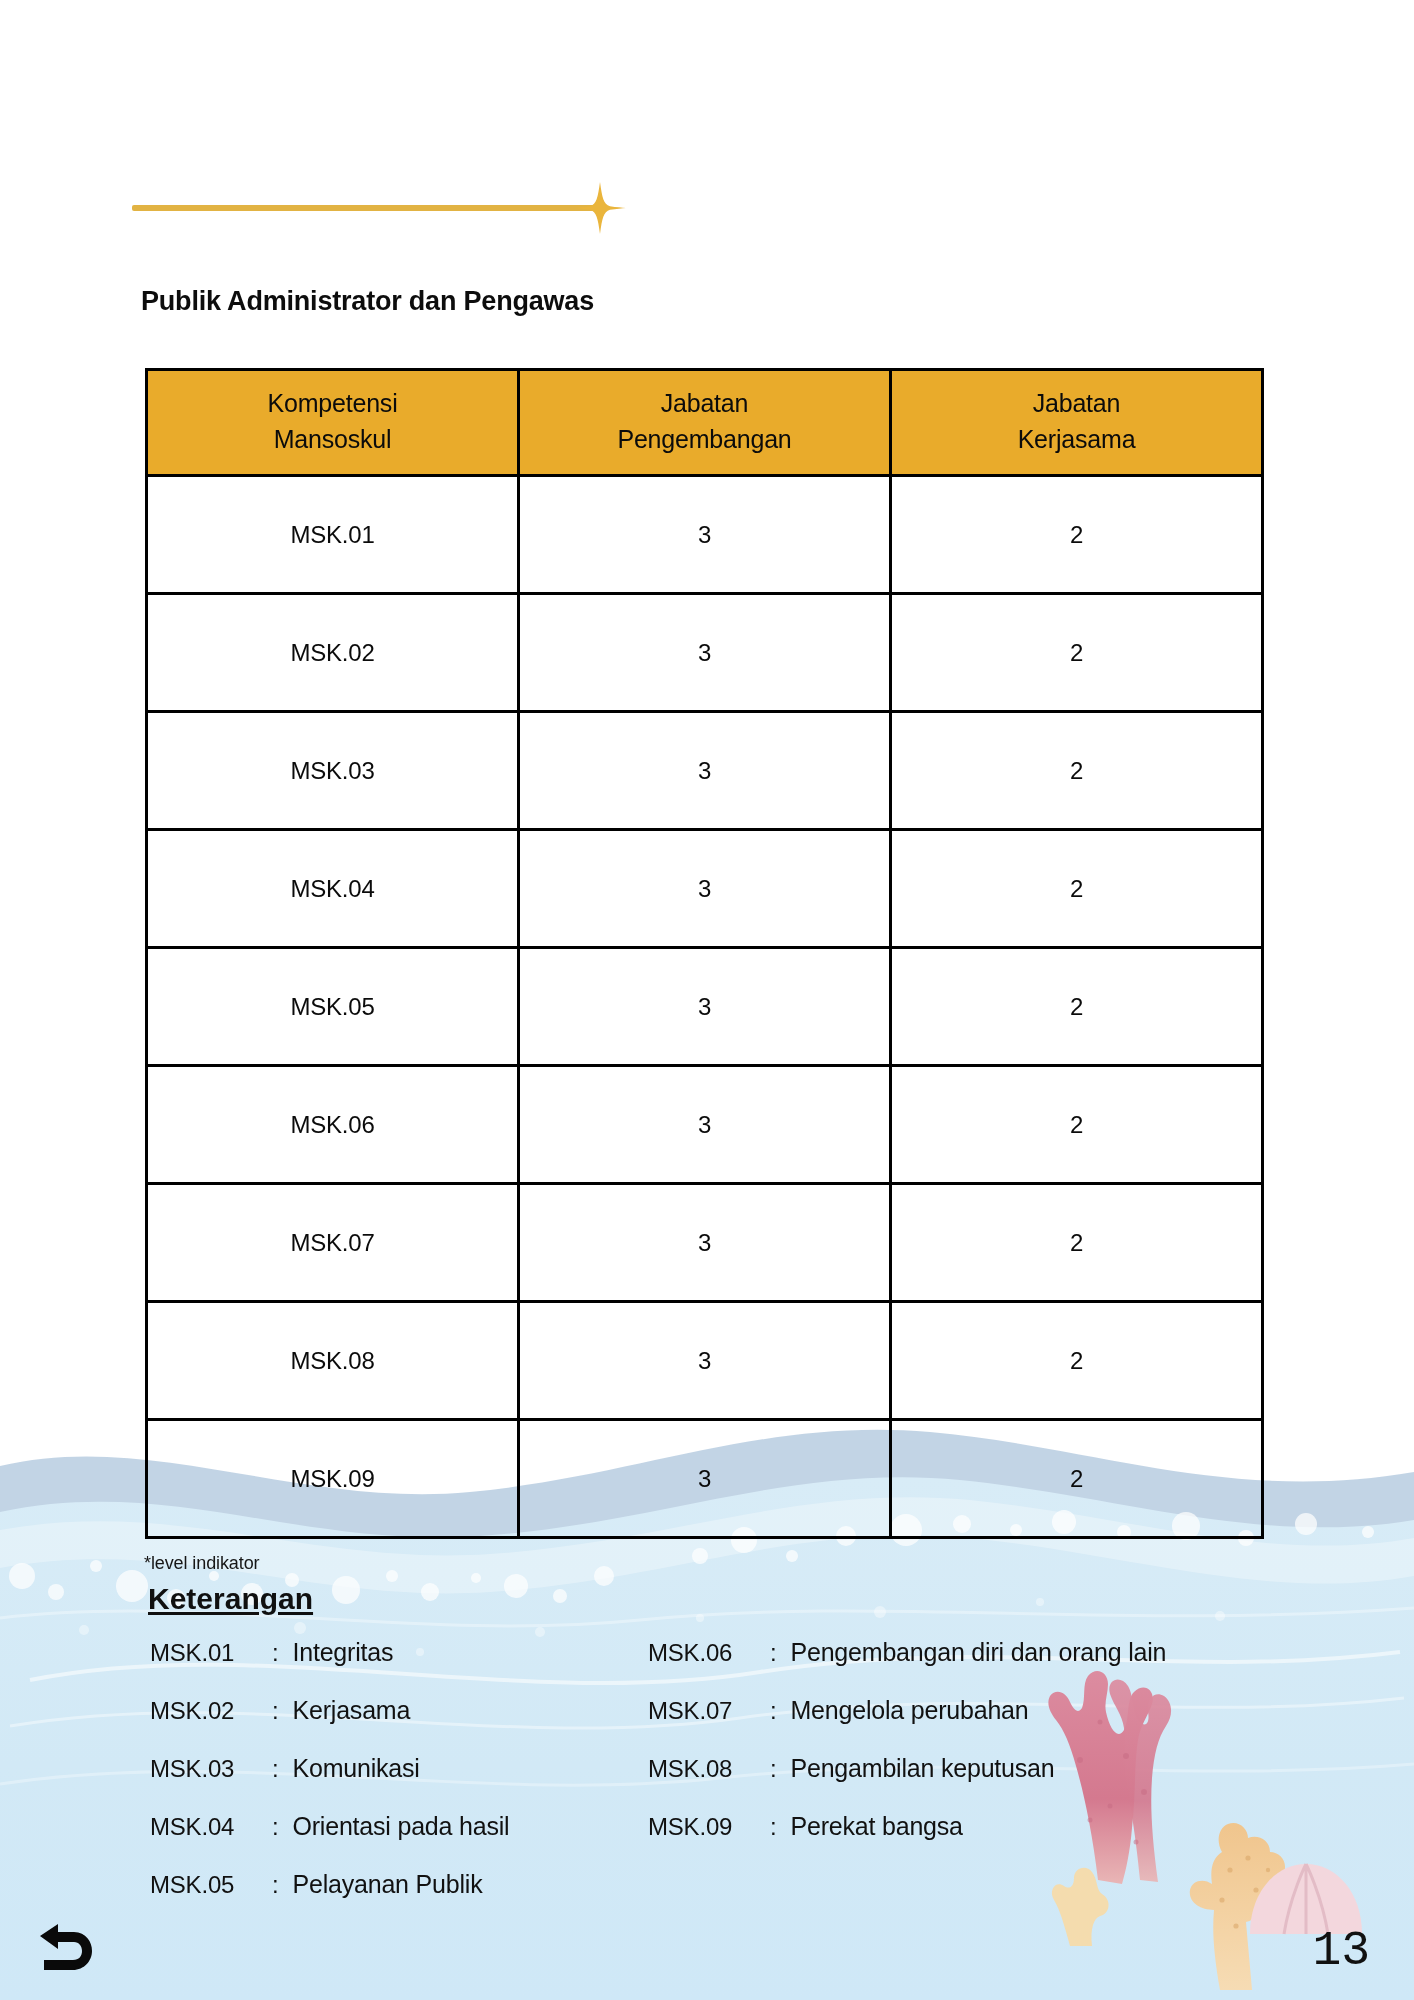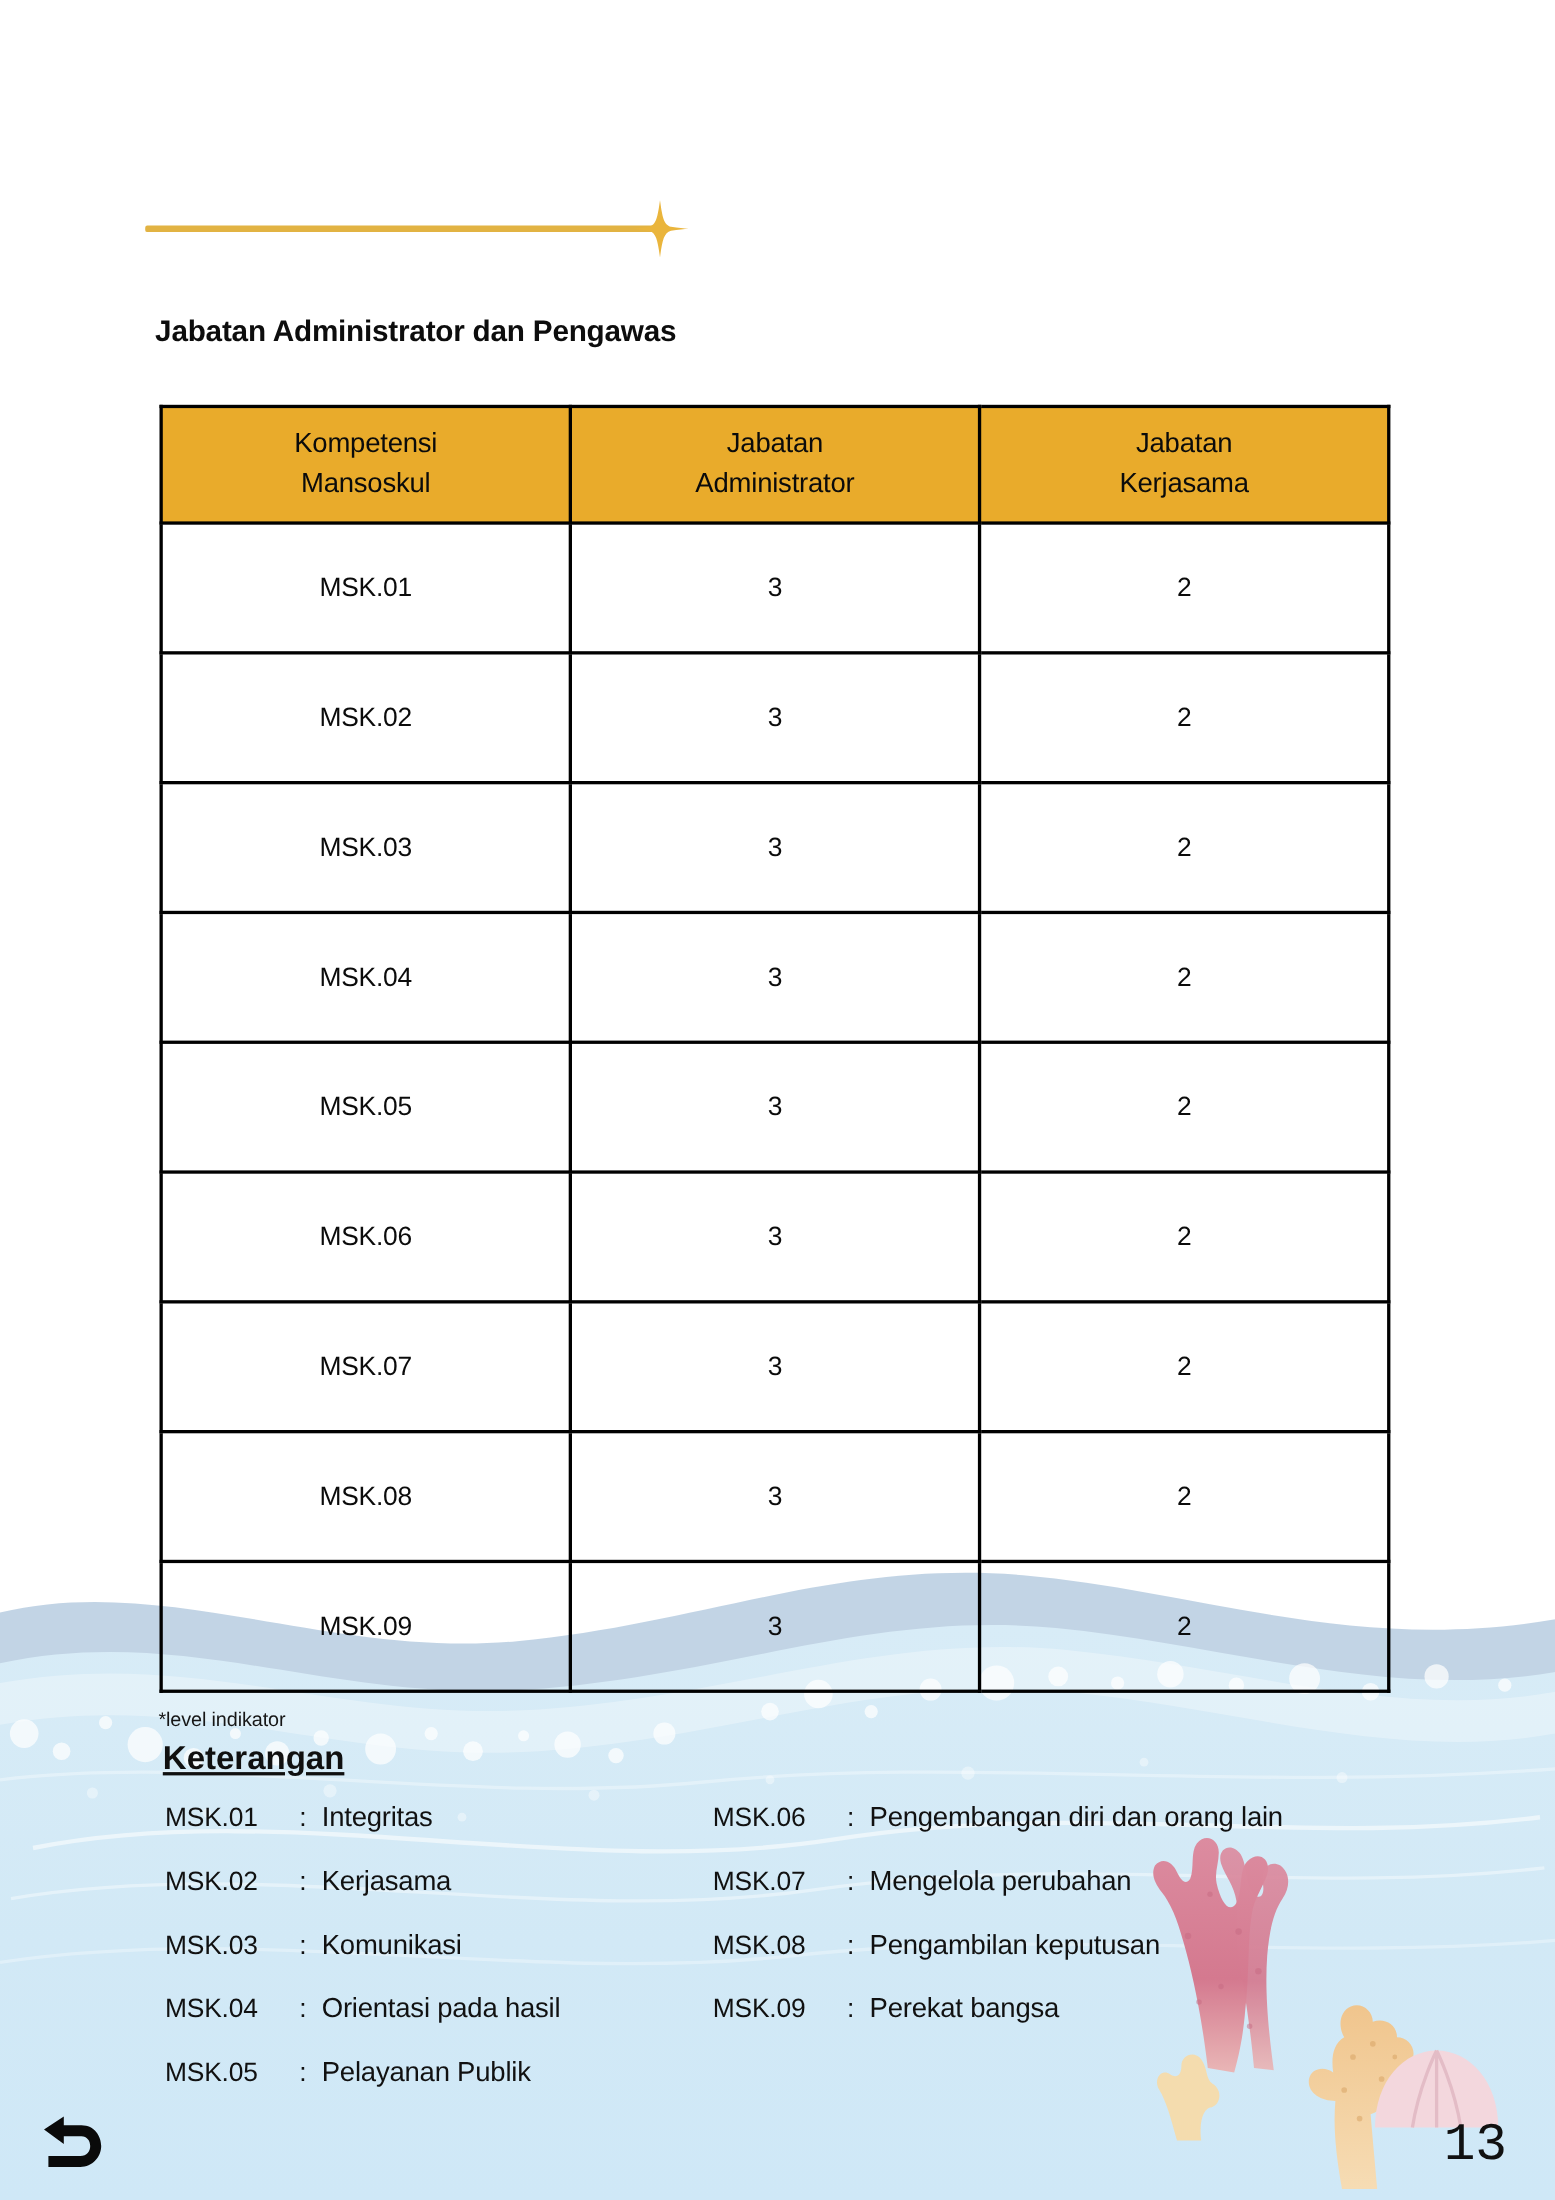--- a/index.html
+++ b/index.html
@@ -311,37 +311,37 @@
 
   <div id="title-rule"></div>
 
   <svg id="title-star" viewBox="0 0 56 56">
     <path d="M28,2 C 30.2,17.6 31.4,24.2 38,26.2 C 44.6,27.2 50,27.6 54,28
              C 50,28.4 44.6,28.8 38,29.8 C 31.4,31.8 30.2,38.4 28,54
              C 25.8,38.4 24.6,31.8 18,29.8 C 11.4,28.8 6,28.4 2,28
              C 6,27.6 11.4,27.2 18,26.2 C 24.6,24.2 25.8,17.6 28,2 Z" fill="#eab53c"></path>
   </svg>
 
-  <div id="subtitle">Jabatan Administrator dan Pengawas</div>
+  <div id="subtitle">Publik Administrator dan Pengawas</div>
 
   <table id="matrix-table">
     <colgroup>
       <col class="col-a">
         <col class="col-b">
         <col class="col-c">
     </colgroup>
     <thead>
       <tr>
         <th>
           <span>Kompetensi</span><br>
           <span>Mansoskul</span>
         </th>
         <th>
           <span>Jabatan</span><br>
-          <span>Administrator</span>
+          <span>Pengembangan</span>
         </th>
         <th>
           <span>Jabatan</span><br>
           <span>Kerjasama</span>
         </th>
       </tr>
     </thead>
     <tbody>
       <tr>
         <td>MSK.01</td>

